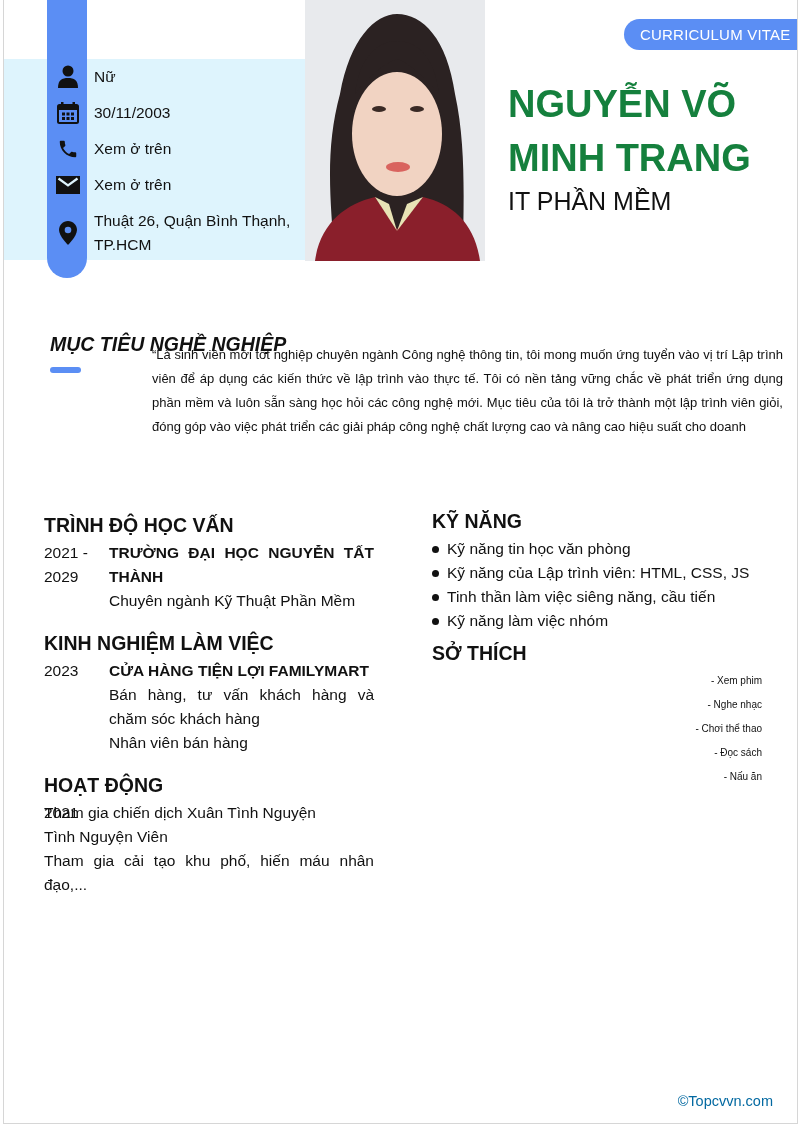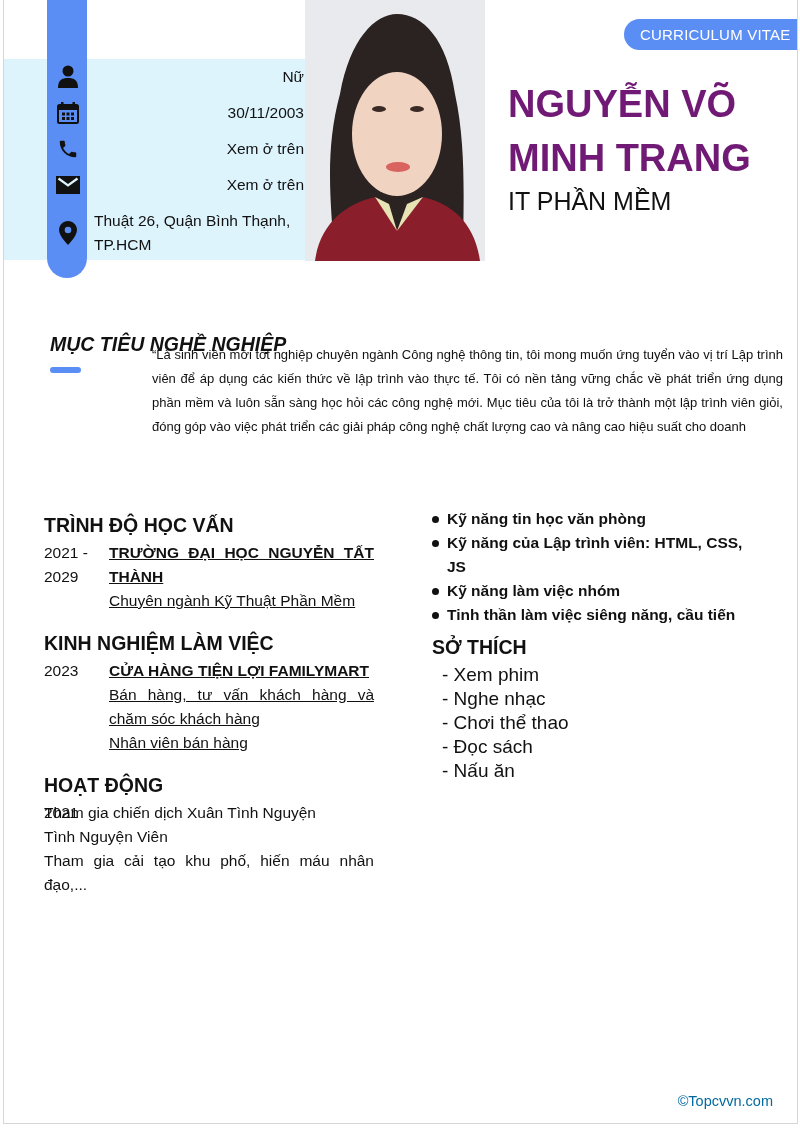--- a/index.html
+++ b/index.html
@@ -12,36 +12,36 @@
   
   .info-band {
     position: absolute; left: 0; top: 60px; width: 301px; height: 201px;
     background: #def4fd;
   }
   .side-bar {
     position: absolute; left: 43px; top: 0; width: 40px; height: 279px;
     background: #5b8ef4; border-radius: 0 0 20px 20px;
   }
   .info-list { position: absolute; left: 50px; top: 66px; width: 250px; }
-  .info-row { display: flex; align-items: flex-start; font-size: 15.5px; line-height: 24px; margin-bottom: 12px; justify-content: space-between; }
+  .info-row { display: flex; align-items: flex-start; font-size: 15.5px; line-height: 24px; margin-bottom: 12px; }
   .info-row .icon { width: 28px; height: 24px; display: flex; align-items: center; justify-content: center; flex: 0 0 28px; margin-right: 12px; }
   .info-row .icon svg { display: block; }
   .info-row.address .icon { height: 48px; }
   .photo {
     position: absolute; left: 301px; top: 0; width: 180px; height: 262px;
     background: linear-gradient(180deg,#e9ecef 0%,#e4e7ea 100%); overflow: hidden;
   }
   .cv-badge {
     position: absolute; left: 620px; top: 20px; width: 180px; height: 31px;
     background: #5b8ef4; color: #fff; border-radius: 16px 0 0 16px;
     font-size: 15px; line-height: 31px; padding-left: 16px; letter-spacing: 0.2px;
   }
   .name {
     position: absolute; left: 504px; top: 78px; width: 290px;
-    font-size: 38px; font-weight: bold; line-height: 54px; color: #701a75;
+    font-size: 38px; font-weight: bold; line-height: 54px; color: #15803d;
   }
   .title-role {
     position: absolute; left: 504px; top: 185px; font-size: 25px; line-height: 34px; color: #111;
   }
   
   .objective-heading {
     position: absolute; left: 46px; top: 332px; font-size: 19.5px; font-weight: bold; line-height: 26px; font-style: italic;
   }
   .objective-bar {
     position: absolute; left: 46px; top: 368px; width: 31px; height: 6px; border-radius: 3px; background: #5b8ef4;
@@ -49,30 +49,30 @@
   .objective-text {
     position: absolute; left: 116px; top: 344px; width: 631px; height: 120px; overflow: hidden;
     font-size: 13px; line-height: 24px; text-align: justify; margin-left: 32px;
   }
   
   .left-col { position: absolute; left: 40px; top: 512px; width: 330px; }
   .right-col { position: absolute; left: 428px; top: 508px; width: 330px; }
   .sec-heading { font-size: 19.5px; font-weight: bold; line-height: 28px; margin-bottom: 2px; }
   .entry { display: flex; font-size: 15.5px; line-height: 24px; }
   .entry .date { width: 65px; flex: 0 0 65px; }
-  .entry .body { flex: 1; text-align: justify; text-decoration: underline; }
+  .entry .body { flex: 1; text-align: justify; }
   .entry .org { font-weight: bold; }
   .sec { margin-bottom: 16px; }
   .activity { position: relative; font-size: 15.5px; line-height: 24px; text-align: justify; }
   .activity .date-overlay { position: absolute; left: 0; top: 0; }
-  .skills-list { list-style: none; margin-top: 0; font-weight: bold; }
+  .skills-list { list-style: none; margin-top: 0; }
   .skills-list li { position: relative; padding-left: 15px; font-size: 15.5px; line-height: 24px; }
   .skills-list li .dot { position: absolute; left: 0; top: 9px; width: 7px; height: 7px; border-radius: 50%; background: #111; }
   .hobby-list { list-style: none; padding-left: 10px; }
-  .hobby-list li { font-size: 19px; line-height: 24px; }
+  .hobby-list li { font-size: 10px; line-height: 24px; text-align: right; }
   .footer { position: absolute; right: 24px; bottom: 14px; font-size: 14.5px; color: #0369a1; }
 </style>
 </head>
 <body>
 
 <div class="page">
 
   <div class="info-band"></div>
   <div class="side-bar"></div>
 
@@ -186,25 +186,26 @@
         <span class="date-overlay">2021</span>
         <div>Tham gia chiến dịch Xuân Tình Nguyện</div>
         <div>Tình Nguyện Viên</div>
         <div>Tham gia cải tạo khu phố, hiến máu nhân đạo,...</div>
       </div>
     </div>
   </div>
 
   <div class="right-col">
     <div class="sec" style="margin-bottom:6px">
+      <div class="sec-heading">KỸ NĂNG</div>
       <ul class="skills-list">
         <li><span class="dot"></span><span>Kỹ năng tin học văn phòng</span></li>
         <li><span class="dot"></span><span>Kỹ năng của Lập trình viên: HTML, CSS, JS</span></li>
+        <li><span class="dot"></span><span>Tinh thần làm việc siêng năng, cầu tiến</span></li>
         <li><span class="dot"></span><span>Kỹ năng làm việc nhóm</span></li>
-        <li><span class="dot"></span><span>Tinh thần làm việc siêng năng, cầu tiến</span></li>
       </ul>
     </div>
 
     <div class="sec">
       <div class="sec-heading">SỞ THÍCH</div>
       <ul class="hobby-list">
         <li>- Xem phim</li>
         <li>- Nghe nhạc</li>
         <li>- Chơi thể thao</li>
         <li>- Đọc sách</li>

